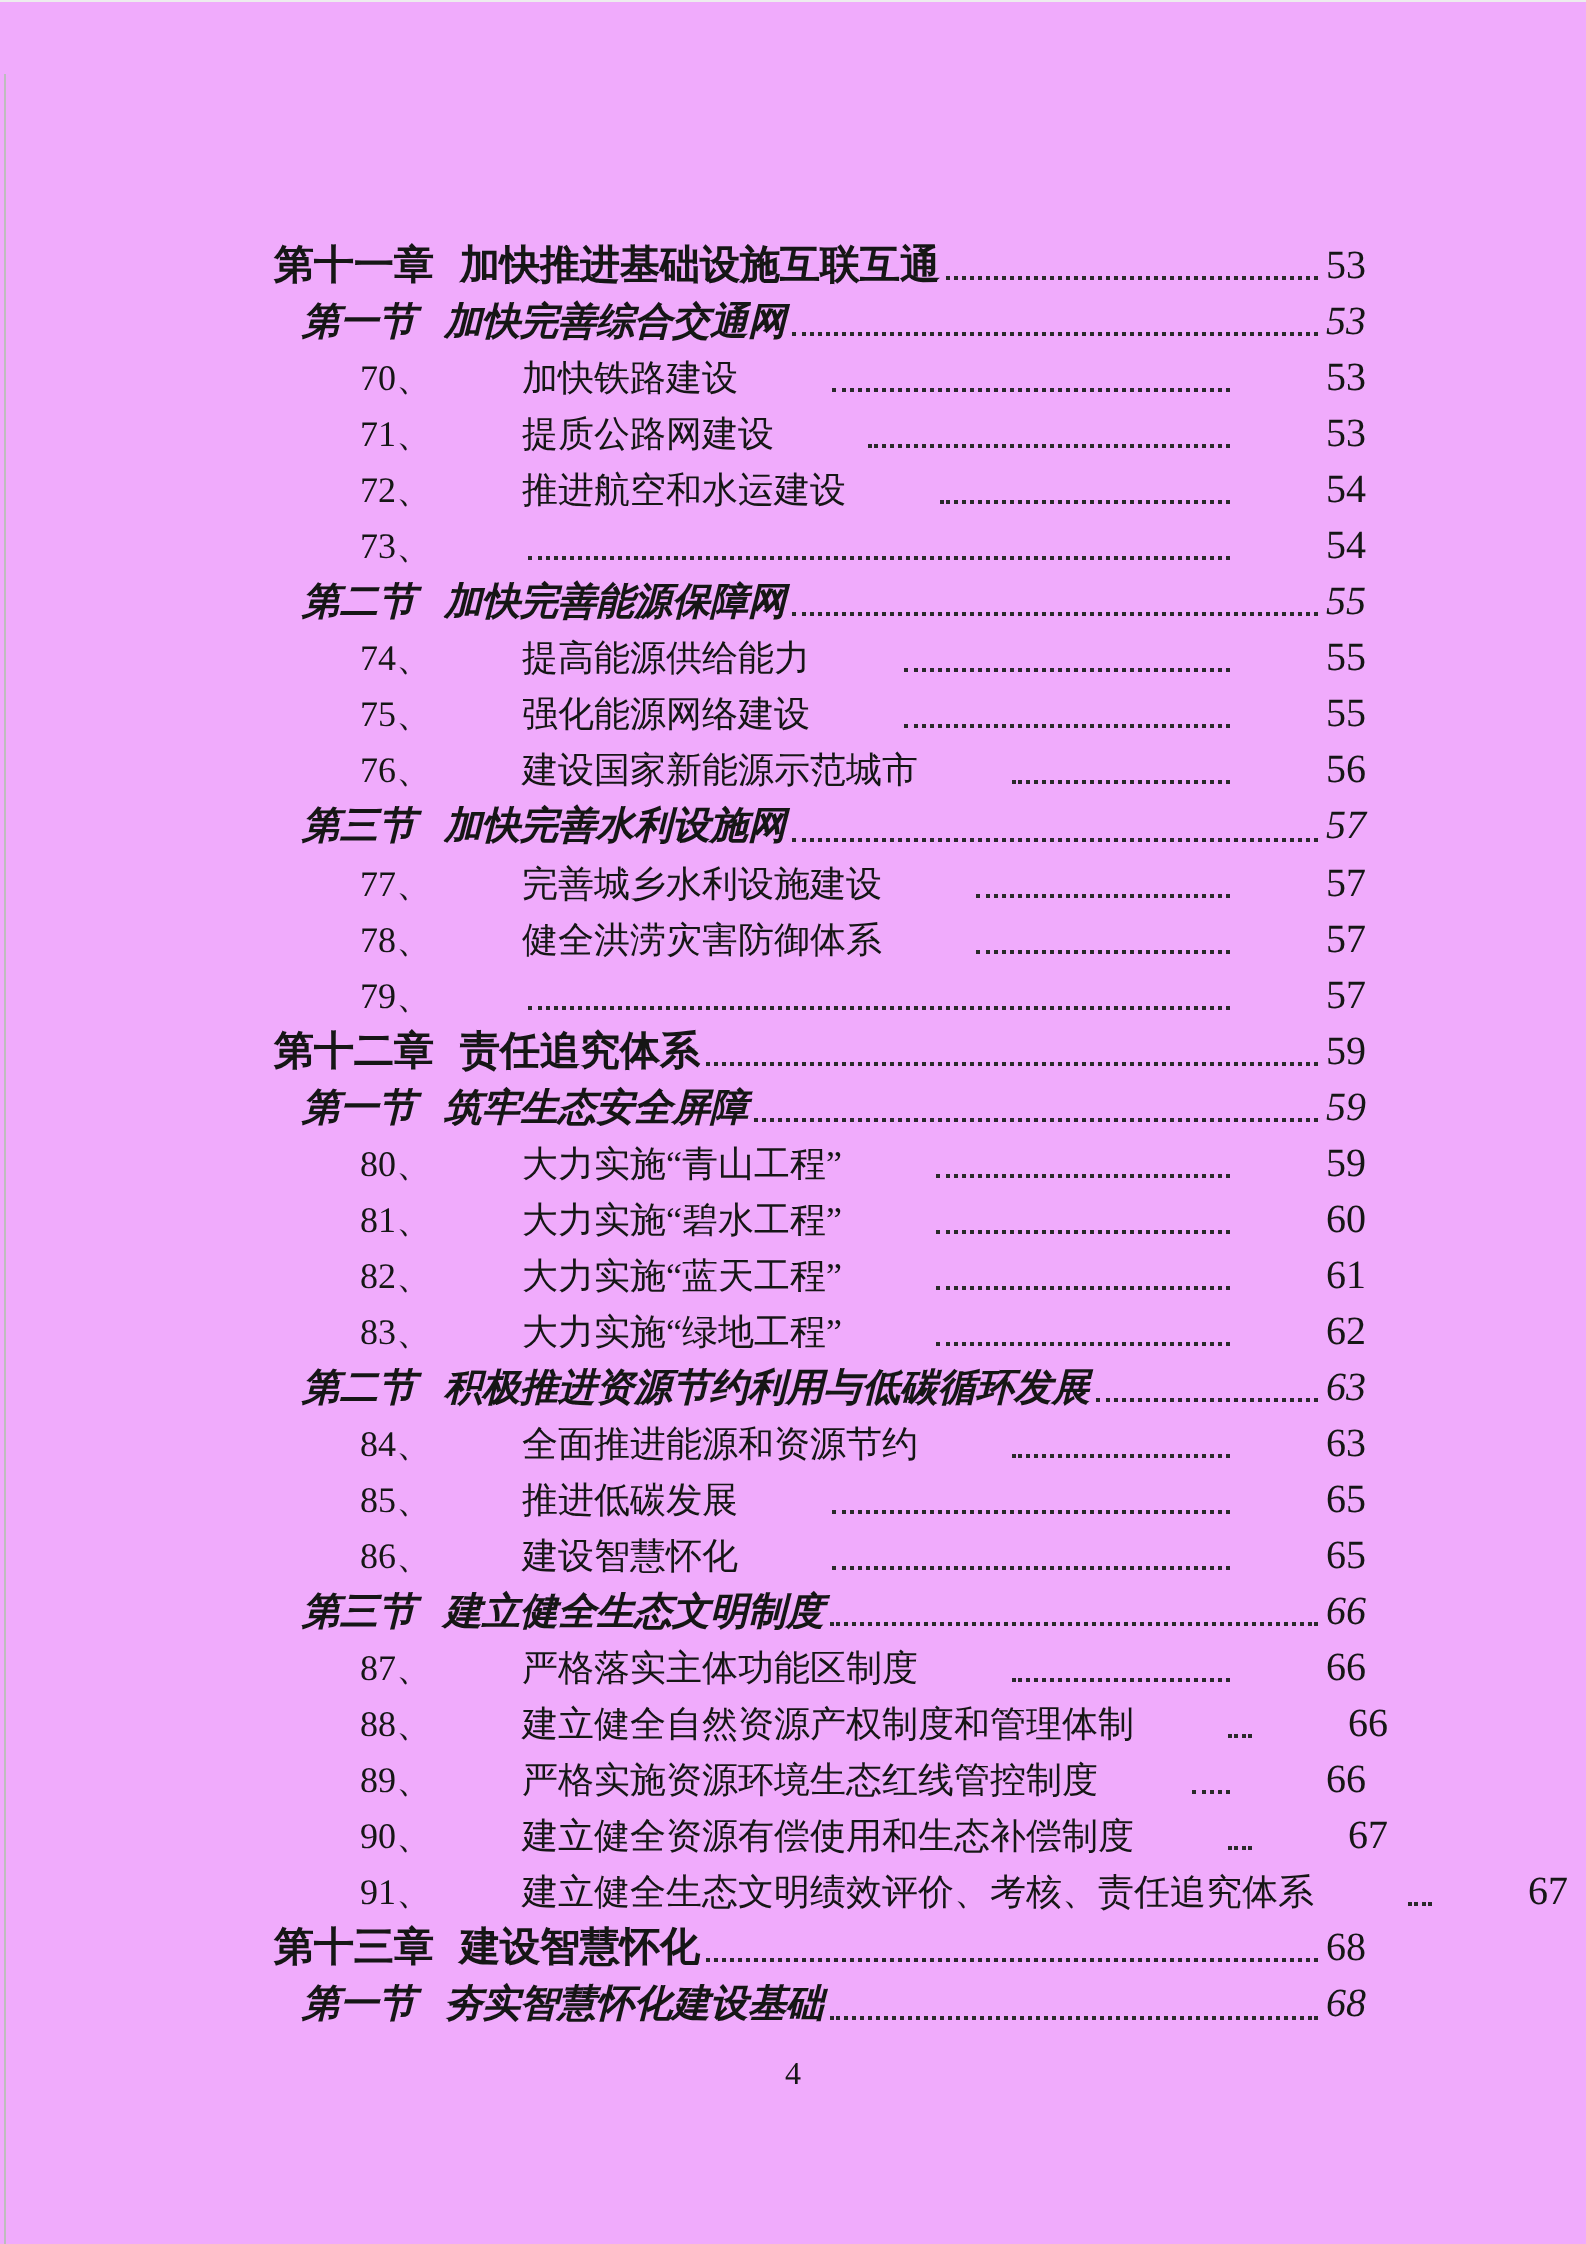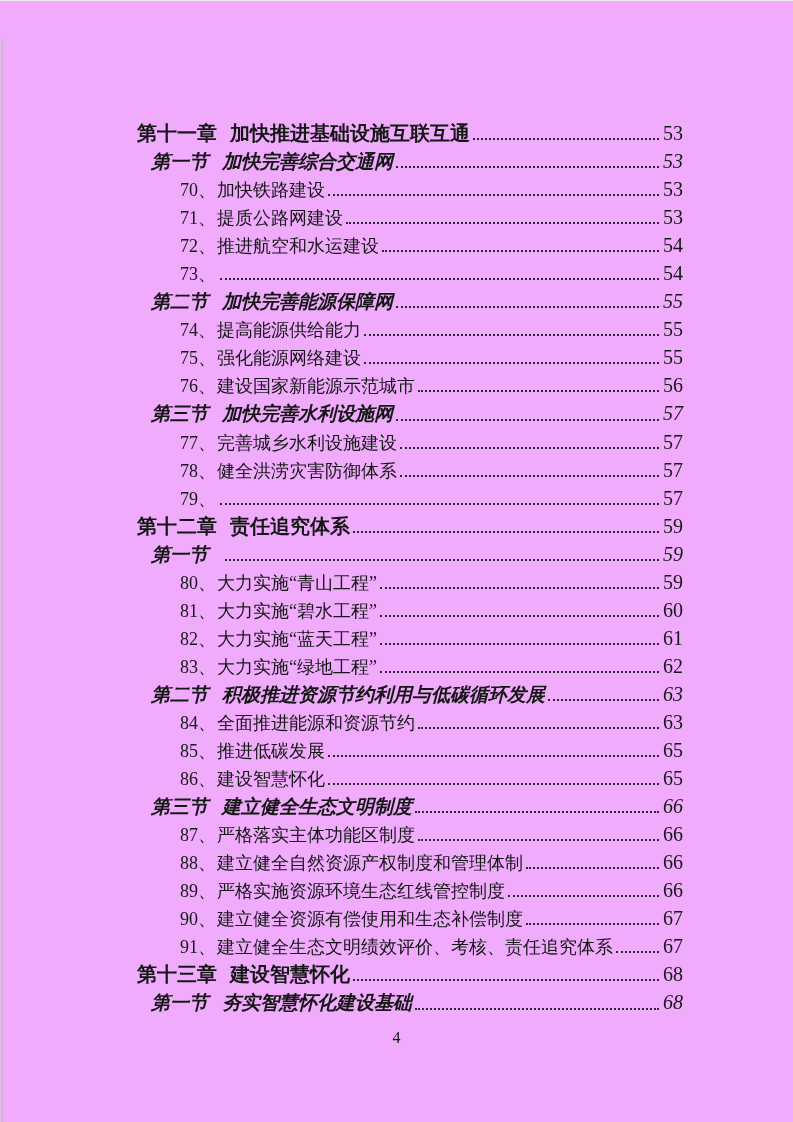--- a/index.html
+++ b/index.html
@@ -58,20 +58,21 @@
     font-weight:bold;
     font-size:19px;
     font-style:italic;
   }
   .row.section .label { margin-right:14px; }
   .row.item {
     padding-left:43px;
     font-family:"Liberation Serif", serif;
     font-weight:normal;
     font-size:18px;
+    gap:44px;
   }
   .row.item .label { margin-right:1px; }
   .footer {
     position:absolute;
     left:0; top:1027px;
     width:100%;
     text-align:center;
     font-family:"Liberation Serif", serif;
     font-size:16px;
     line-height:20px;
@@ -166,20 +167,21 @@
         <span class="page">57</span>
       </div>
       <div class="row chapter">
         <span class="label">第十二章</span>
         <span class="title">责任追究体系</span>
         <span class="leader"></span>
         <span class="page">59</span>
       </div>
       <div class="row section">
         <span class="label">第一节</span>
+        <span class="title">筑牢生态安全屏障</span>
         <span class="leader"></span>
         <span class="page">59</span>
       </div>
       <div class="row item">
         <span class="label">80、</span>
         <span class="title">大力实施“青山工程”</span>
         <span class="leader"></span>
         <span class="page">59</span>
       </div>
       <div class="row item">

